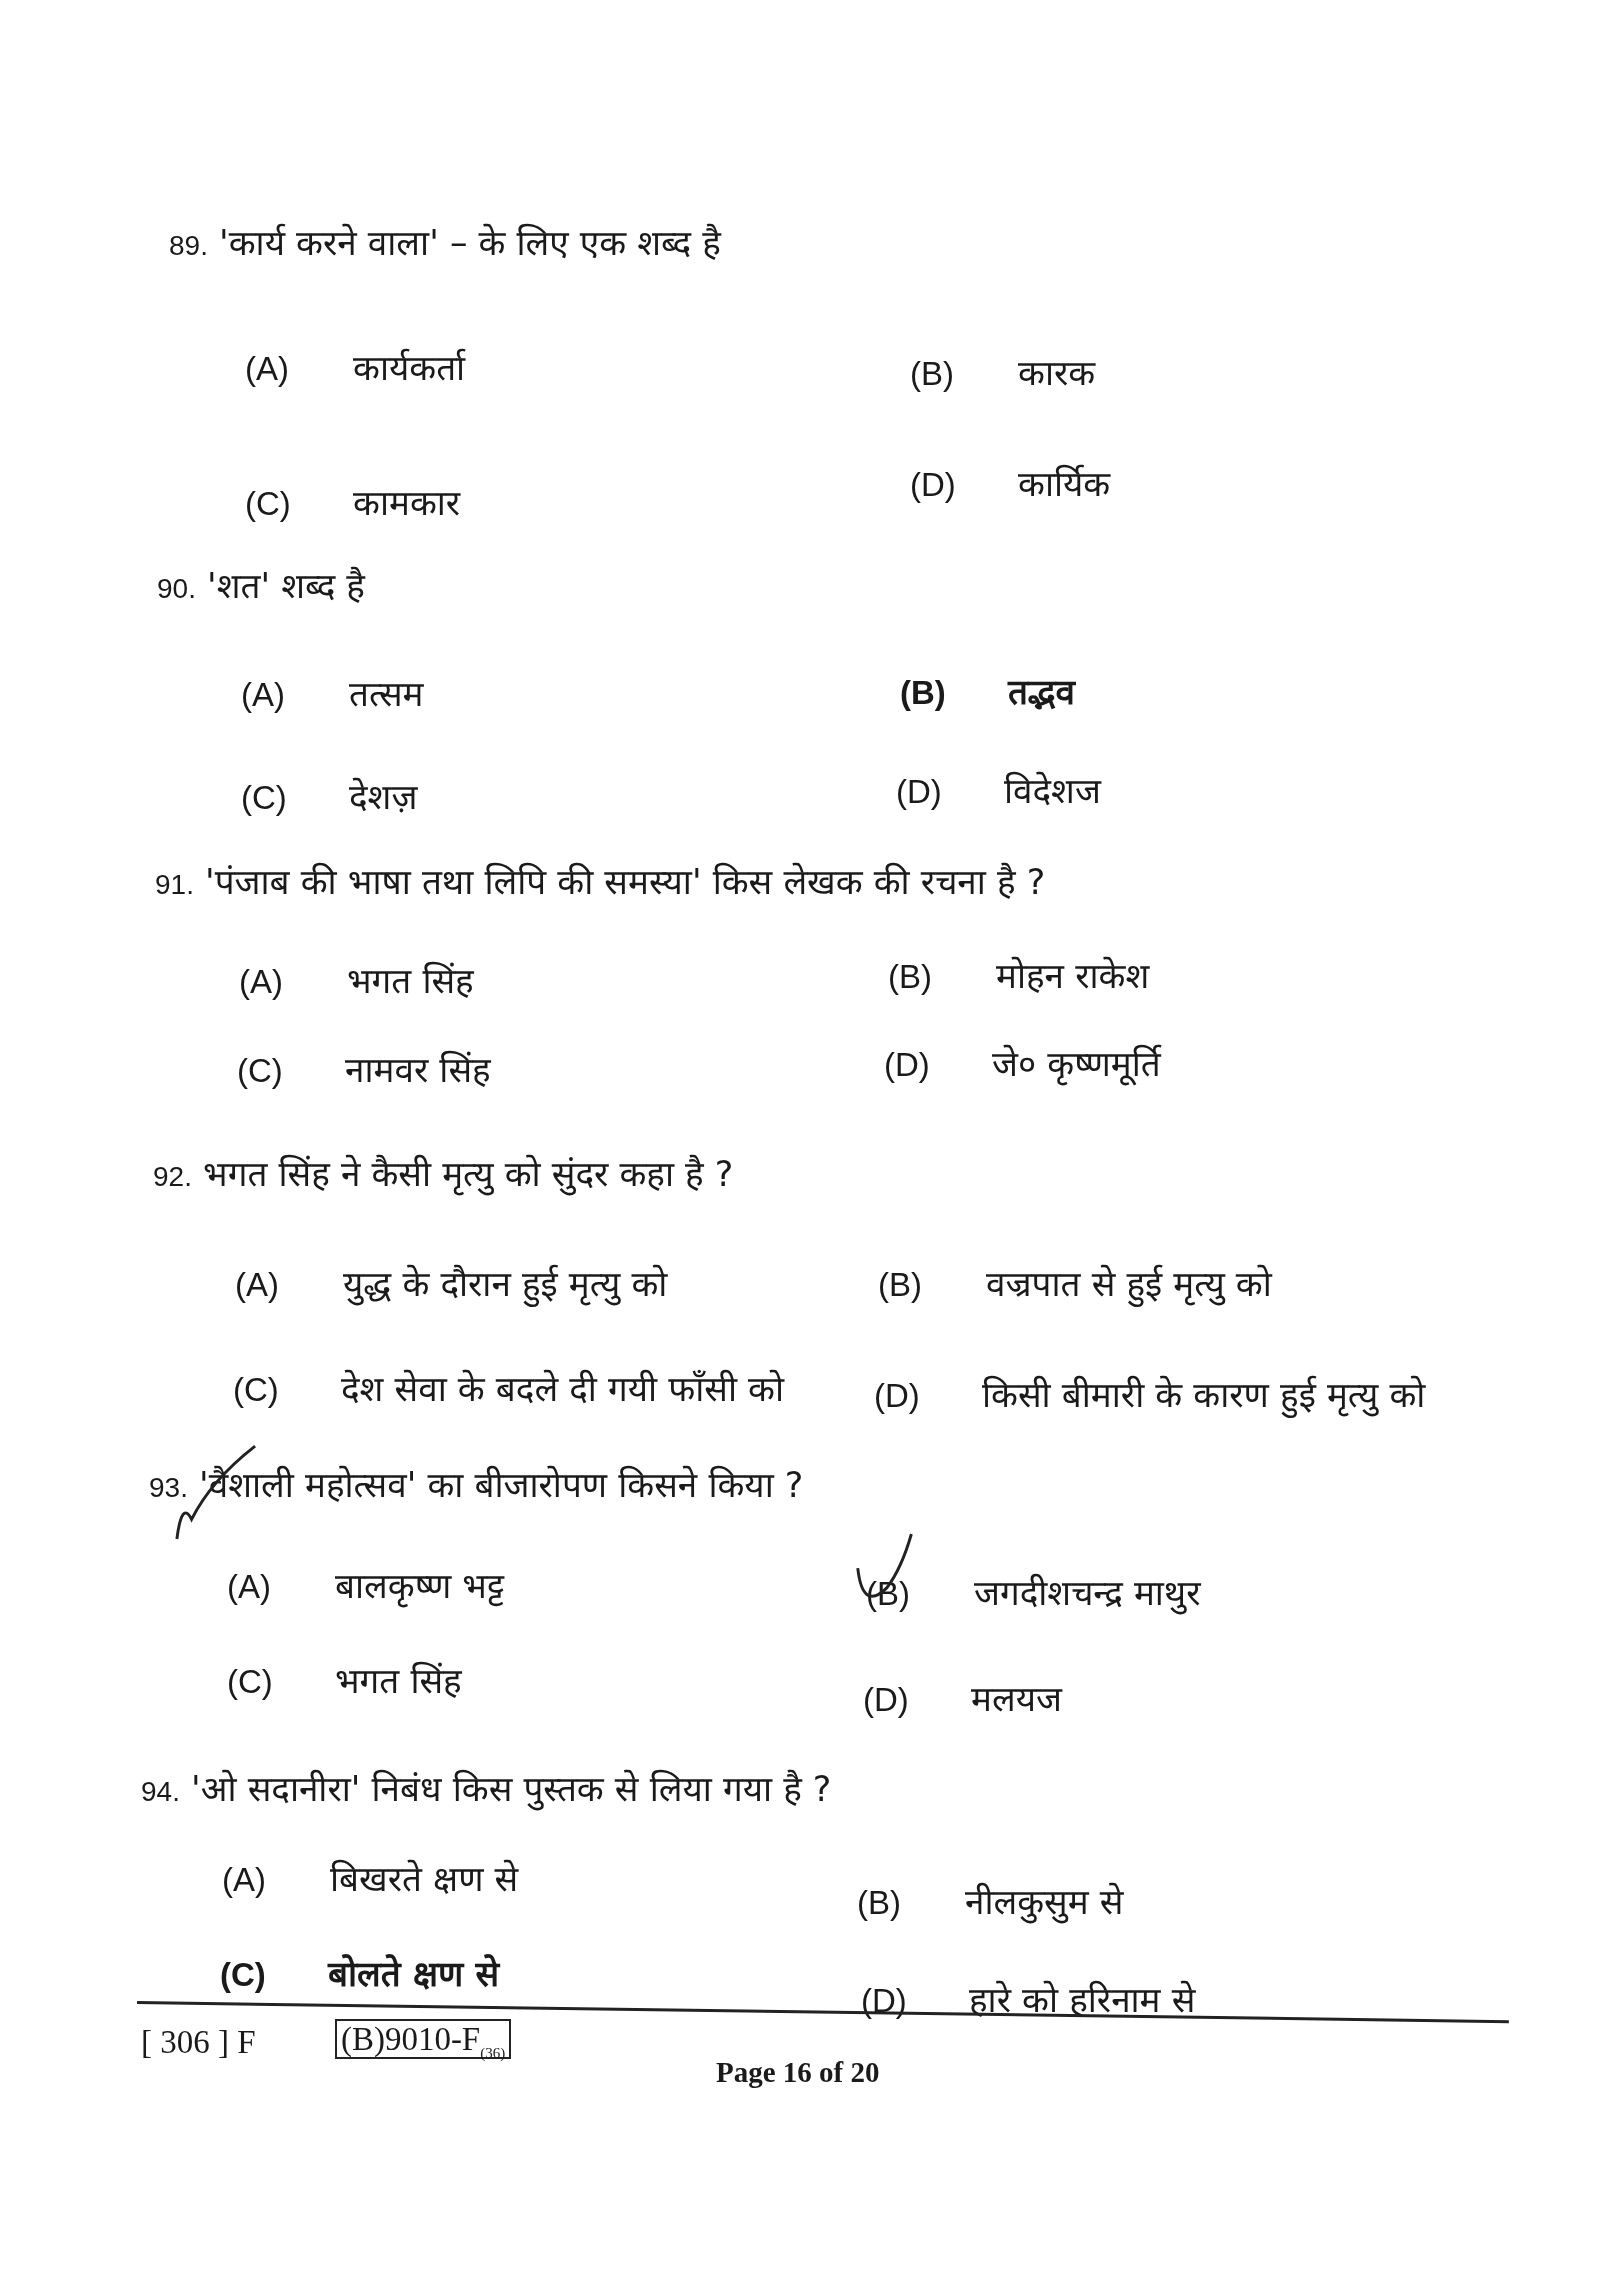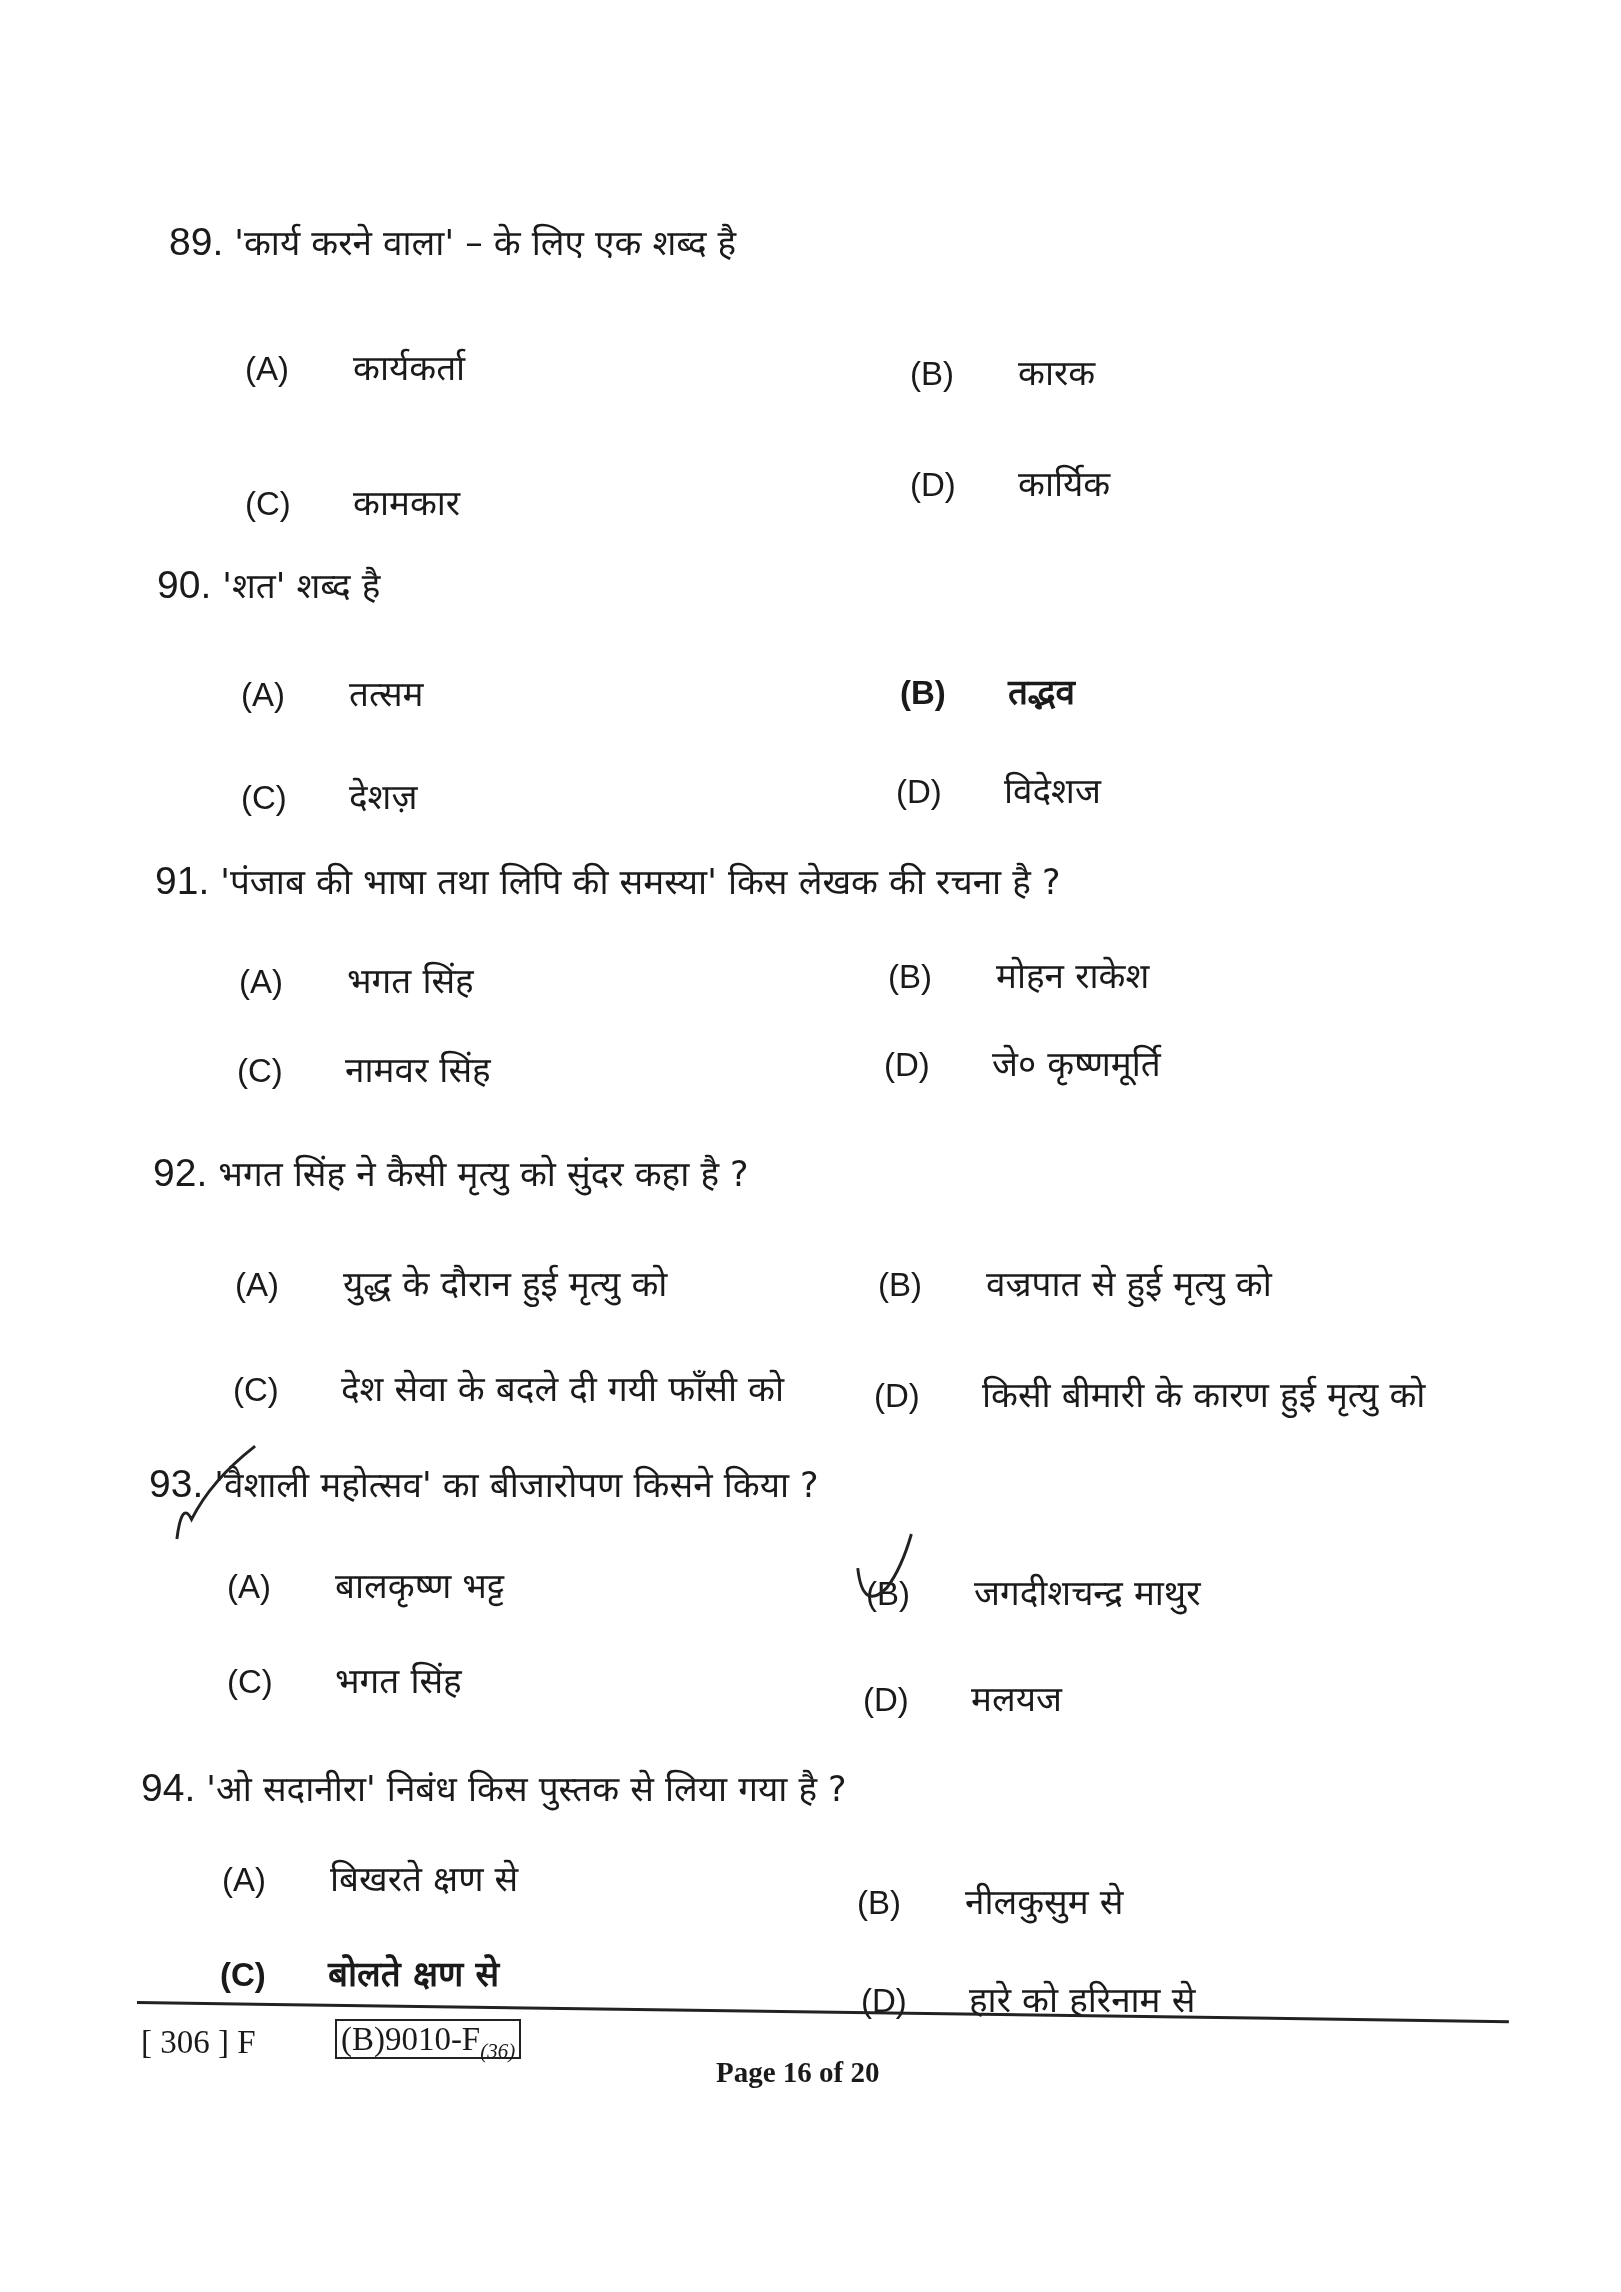--- a/index.html
+++ b/index.html
@@ -1,23 +1,23 @@
 <!DOCTYPE html>
 <html><head>
 <meta charset="utf-8">
 <style>
   html,body{margin:0;padding:0;background:#fff;}
   body{width:1621px;height:2293px;position:relative;overflow:hidden;font-family:"DejaVu Sans",sans-serif;color:#1a1a1a;}
   .q{position:absolute;font-size:35px;white-space:nowrap;}
-  .num{font-family:"Liberation Sans",sans-serif;font-size:39px;}
+  .num{font-family:"Liberation Sans",sans-serif;font-size:28px;}
   .opt{position:absolute;font-size:35px;white-space:nowrap;}
   .lbl{font-family:"Liberation Sans",sans-serif;font-size:33px;display:inline-block;width:108px;}
   .footer{position:absolute;font-family:"Liberation Serif",serif;font-size:33px;}
   .code{border:2px solid #222;padding:0 3.9px;font-family:"Liberation Serif",serif;}
-  .code sub{font-size:21px;font-style:italic;}
+  .code sub{font-size:15px;}
   .rule{position:absolute;left:137px;top:2001px;width:1372px;height:2.9px;background:#222;transform:rotate(0.8deg);transform-origin:left;}
 </style>
 </head>
 <body>
 
 <div class="q" style="left:169px;top:218px;"><span class="num">89.</span> <span>'कार्य करने वाला' – के लिए एक शब्द है</span></div>
 <div class="opt" style="left:245px;top:343px;"><span class="lbl">(A)</span><span>कार्यकर्ता</span></div>
 <div class="opt" style="left:910px;top:348px;"><span class="lbl">(B)</span><span>कारक</span></div>
 <div class="opt" style="left:245px;top:478px;"><span class="lbl">(C)</span><span>कामकार</span></div>
 <div class="opt" style="left:910px;top:459px;"><span class="lbl">(D)</span><span>कार्यिक</span></div>

